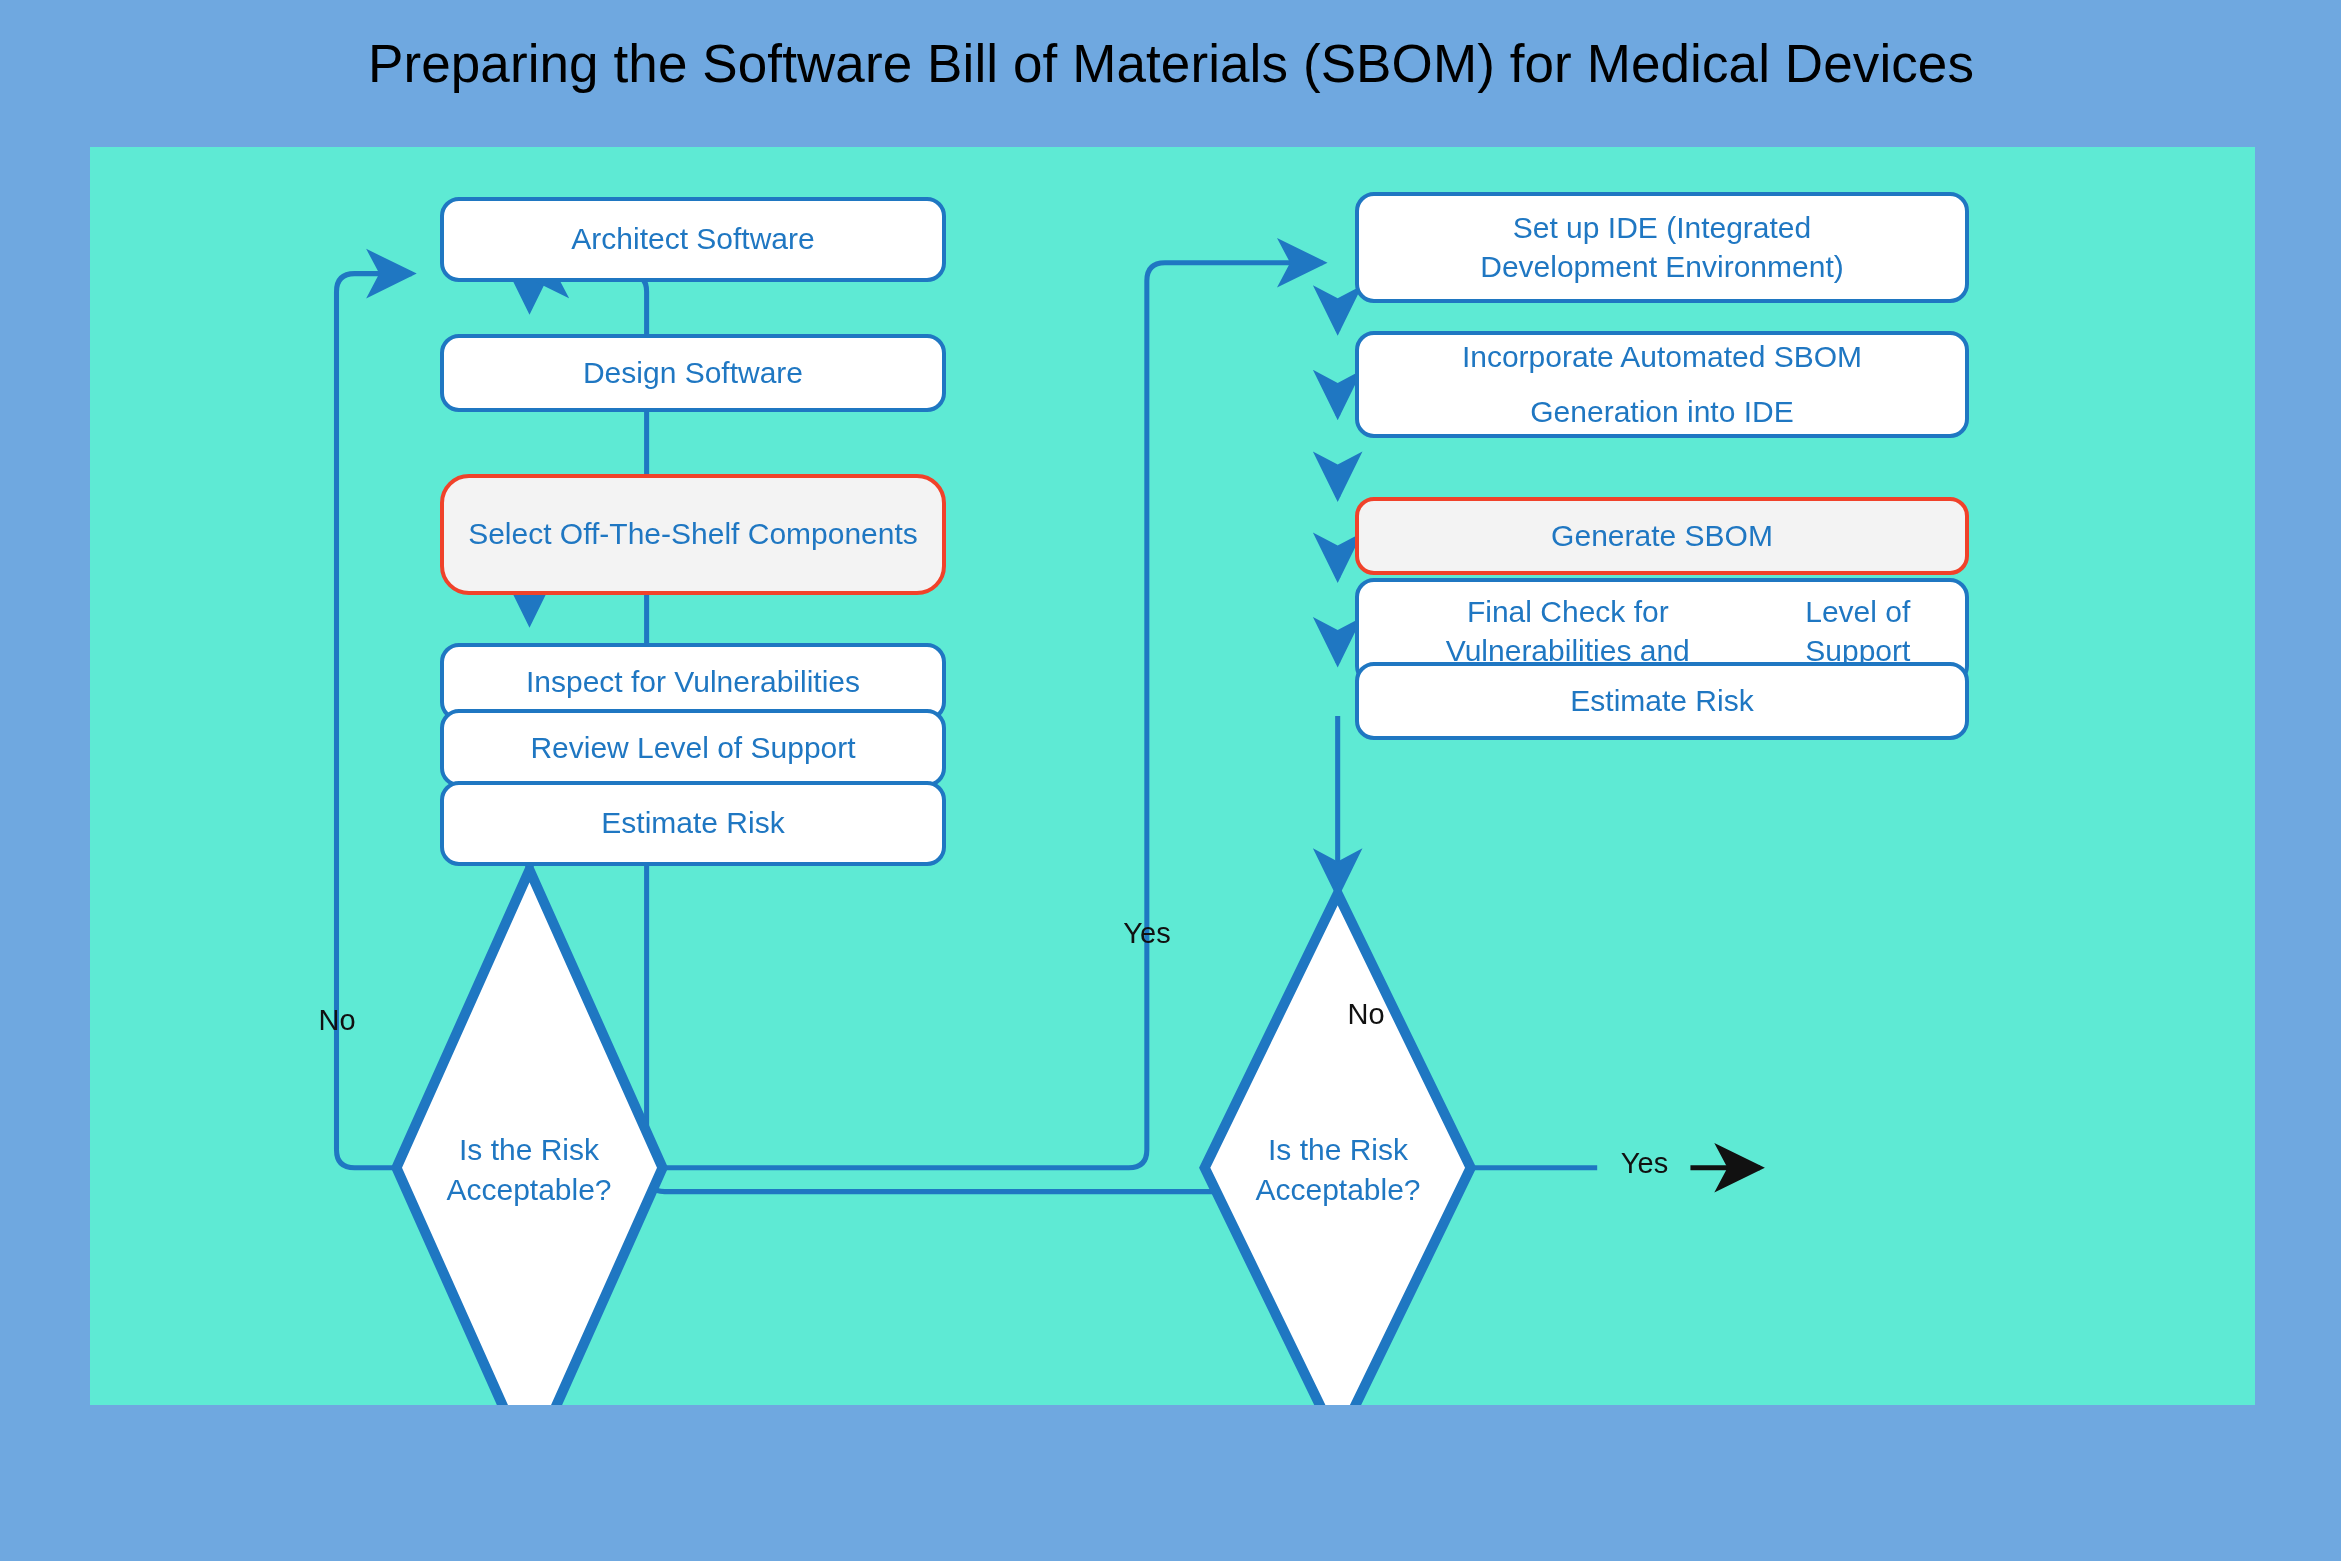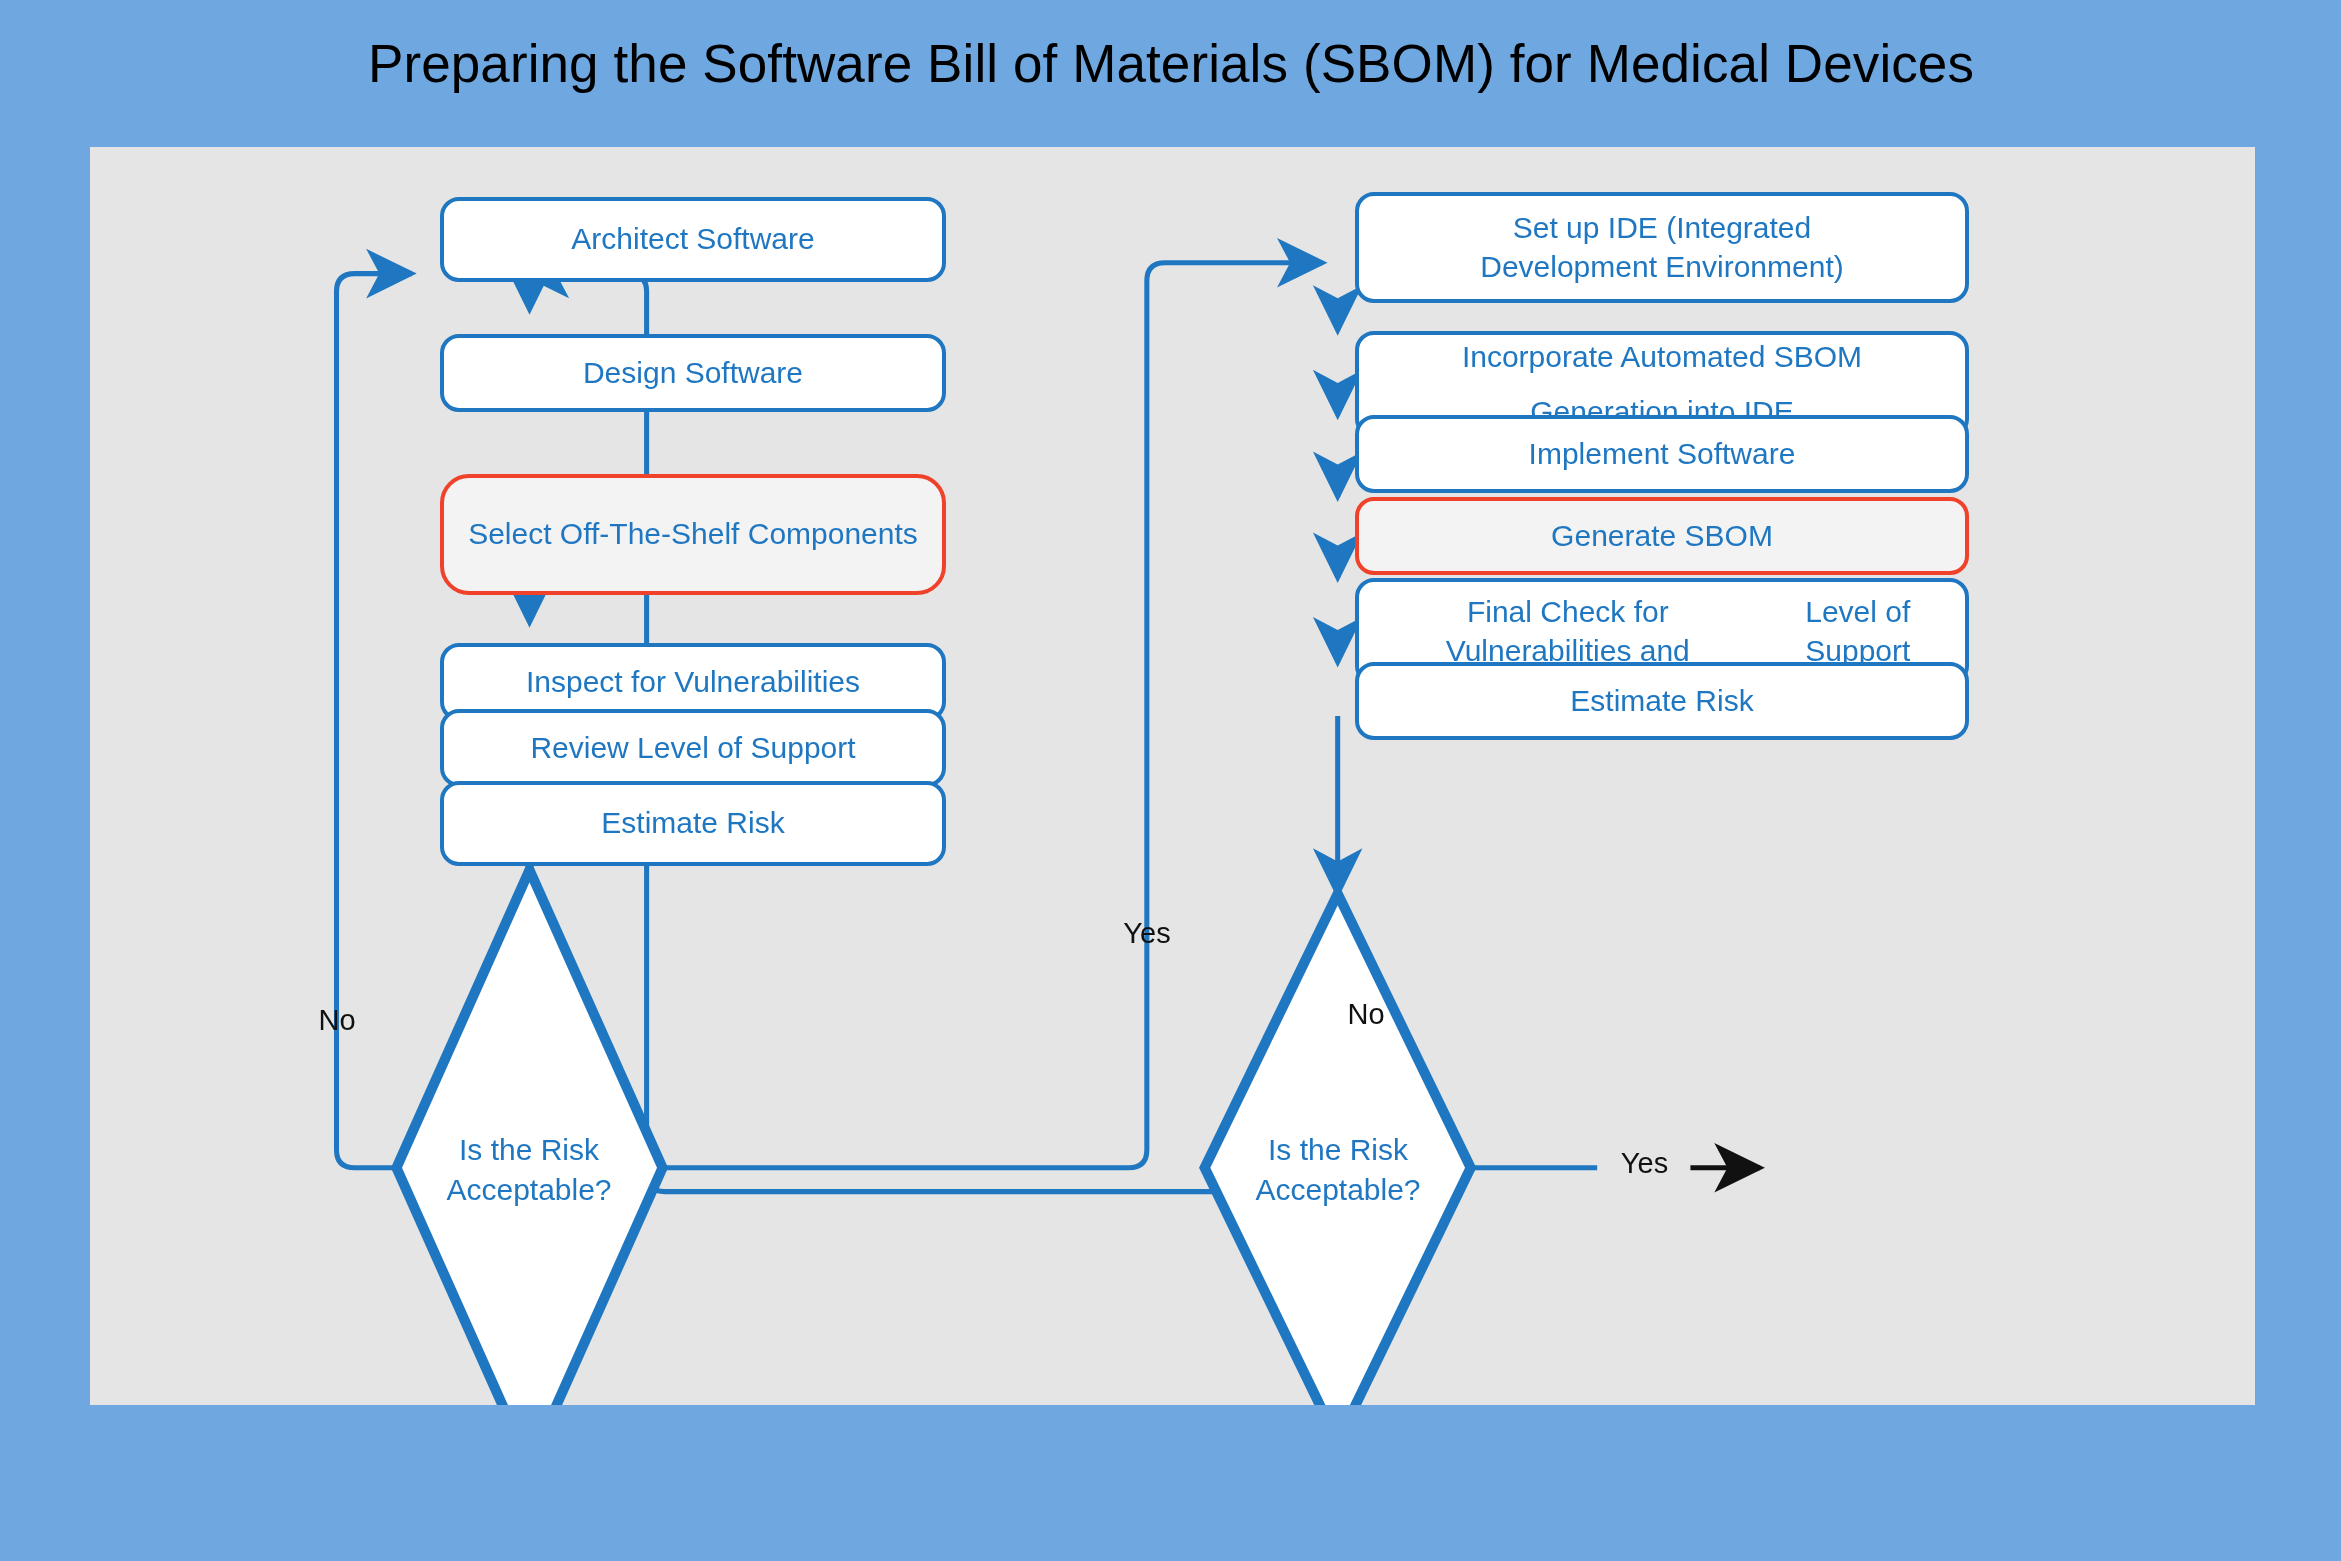--- a/index.html
+++ b/index.html
@@ -15,21 +15,21 @@
     text-align:center;
     color:#000000;
     font-size:53px;
     font-weight:400;
     letter-spacing:0.1px;
     white-space:nowrap;
   }
   #canvas-panel{
     position:absolute;left:90px;top:147px;
     width:2165px;height:1258px;
-    background:#e5e5e5;
+    background:#5eead4;
   }
   #flow-svg{position:absolute;left:0;top:0;width:2165px;height:1258px;}
   .node-box{
     position:absolute;
     box-sizing:border-box;
     border:4.3px solid #1F77C2;
     border-radius:19px;
     background:#ffffff;
     color:#1F77C2;
     display:flex;align-items:center;justify-content:center;
@@ -144,23 +144,20 @@
   <div class="node-box" style="left:1265px;top:45px;width:614px;height:111px;flex-direction:column;">
     <span>Set up IDE (Integrated</span>
     <span>Development Environment)</span>
   </div>
 
   <div class="node-box" style="left:1265px;top:184px;width:614px;height:107px;flex-direction:column;justify-content:space-between;">
     <span>Incorporate Automated SBOM</span>
     <span>Generation into IDE</span>
   </div>
 
-  <div class="node-box" style="left:1265px;top:268px;width:614px;height:78px;">
-    <span>Implement Software</span>
-  </div>
 
   <div class="node-box highlight" style="left:1265px;top:350px;width:614px;height:78px;">
     <span>Generate SBOM</span>
   </div>
 
   <div class="node-box" style="left:1265px;top:431px;width:614px;height:107px;flex-direction:row;">
     <span>Final Check for Vulnerabilities and</span>
     <span>Level of Support</span>
   </div>
 

